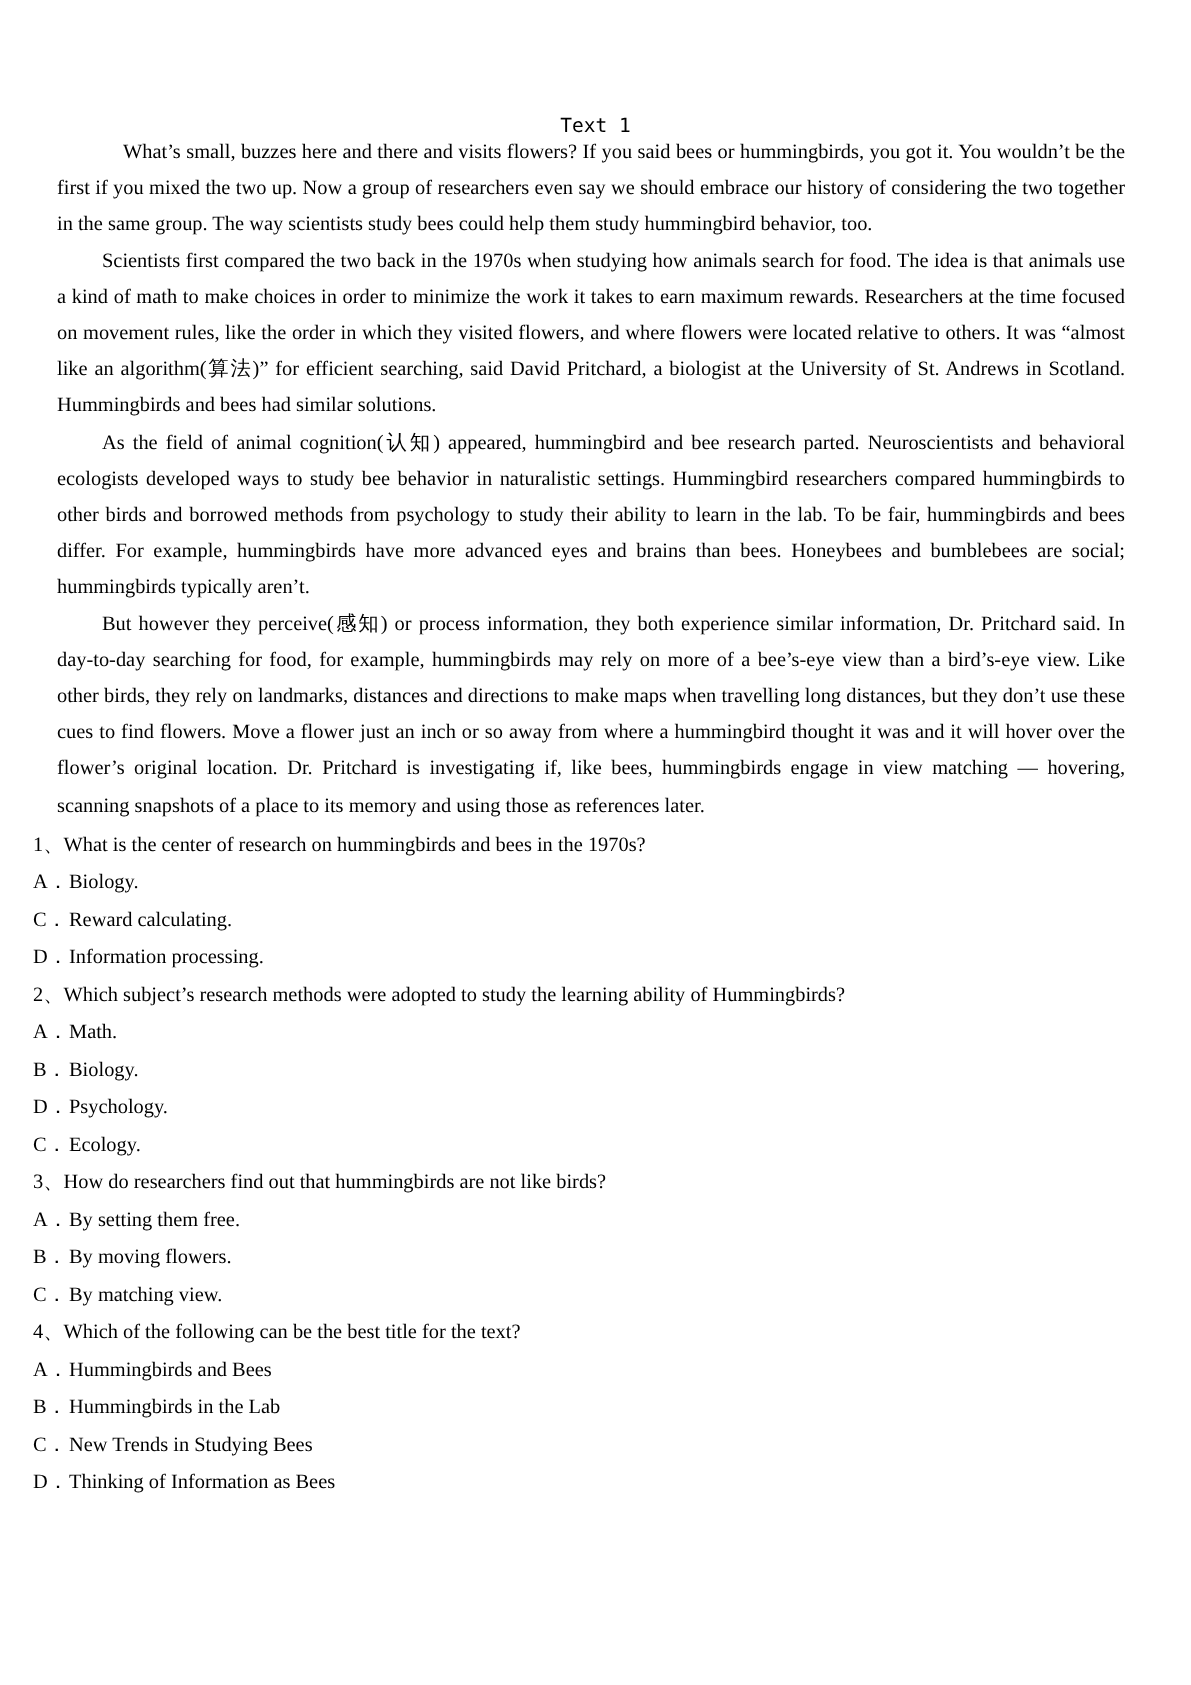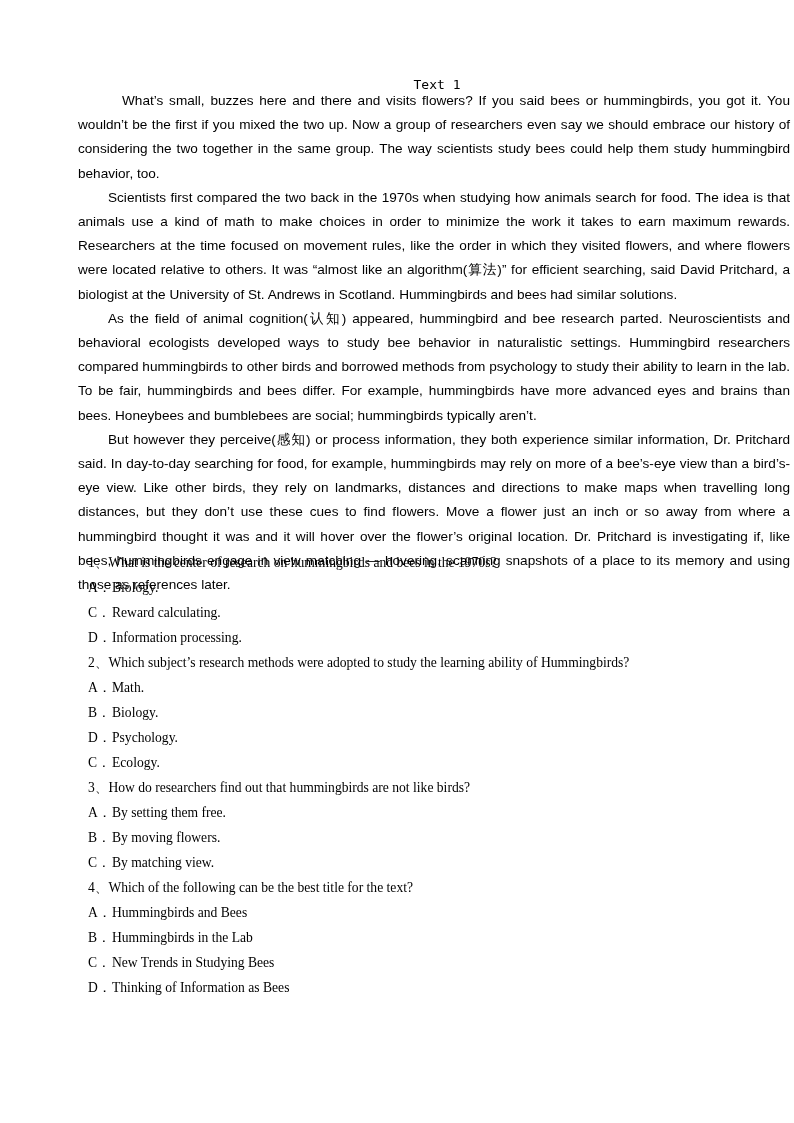--- a/index.html
+++ b/index.html
@@ -1,30 +1,30 @@
 <!DOCTYPE html>
 <html><head>
 <meta charset="utf-8">
 <style>
   html, body { margin: 0; padding: 0; background: #ffffff; }
   body { width: 794px; height: 1123px; position: relative; overflow: hidden; color: #000; }
-  .page { position: absolute; left: 0; top: 0; width: 712px; height: 1123px; margin-left: 40px; }
+  .page { position: absolute; left: 0; top: 0; width: 712px; height: 1123px; }
   .title {
     position: absolute; left: 0; top: 77px; width: 794px; text-align: center;
     font-family: "DejaVu Sans Mono", "Liberation Mono", monospace; font-size: 13px; line-height: 16px;
   }
   .passage {
     position: absolute; left: 38px; top: 89px; width: 712px;
-    font-family: Liberation Sans, sans-serif; font-size: 13.6px; line-height: 24.2px;
+    font-family: Liberation Serif, serif; font-size: 13.6px; line-height: 24.2px;
     text-align: justify;
   }
   .passage p { margin: 0; text-indent: 30px; }
   .passage p.first { text-indent: 44px; }
   .questions {
-    position: absolute; left: 48px; top: 550px; width: 712px;
+    position: absolute; left: 22px; top: 550px; width: 712px;
     font-family: "Liberation Serif", serif; font-size: 13.6px; line-height: 25px;
   }
   .question { margin: 0; }
   .q-stem { display: block; white-space: nowrap; }
   .option { display: block; white-space: nowrap; }
   .opt-letter { display: inline-block; width: 24px; }
 </style>
 </head>
 <body>
 

